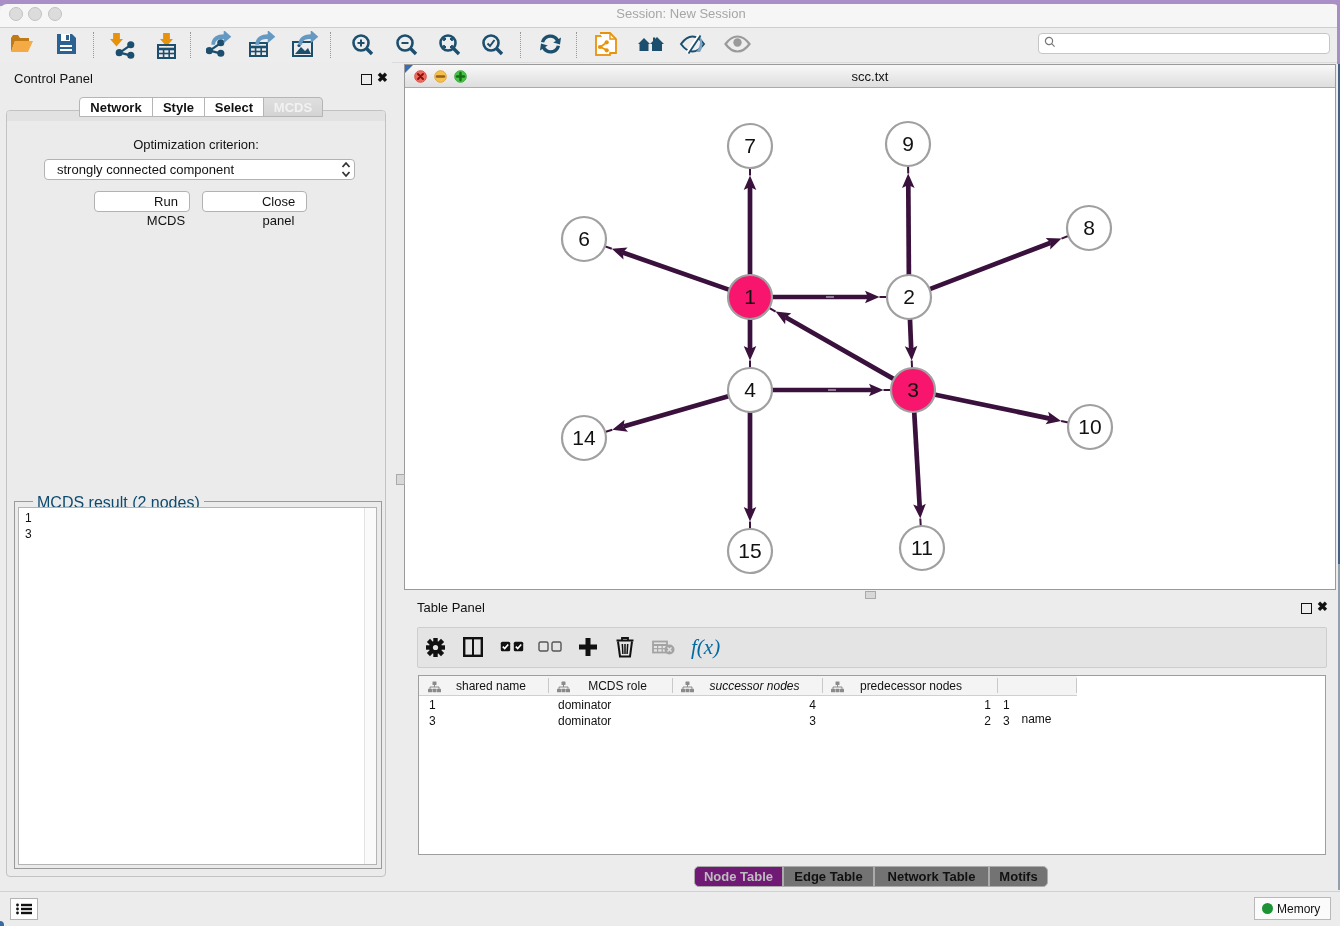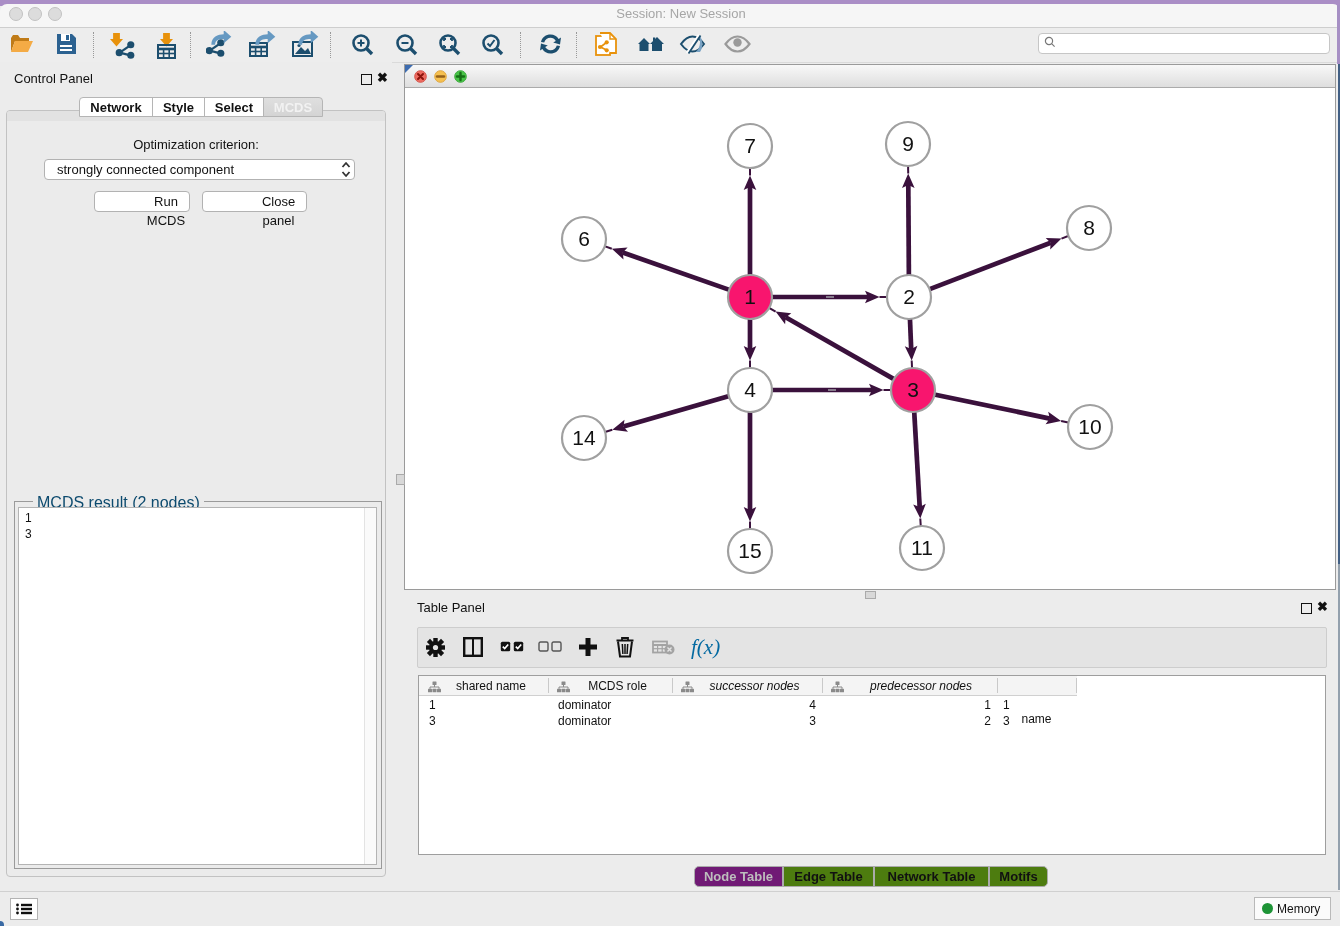--- a/index.html
+++ b/index.html
@@ -40,21 +40,21 @@
 .bluecorner{left:0;top:0;width:0;height:0;border-top:8px solid #3d6cb0;border-right:8px solid transparent;}
 .tablepanel{left:404px;top:597px;width:932px;height:294px;background:#ececec;}
 .tptoolbar{left:13px;top:30px;width:910px;height:41px;background:#e4e4e4;border:1px solid #cdcdcd;
   border-radius:2px;box-sizing:border-box;}
 .dtable{left:14px;top:78px;width:908px;height:180px;background:#fff;border:1px solid #9e9e9e;box-sizing:border-box;}
 .thead{left:0;top:0;width:658px;height:19px;background:#f4f4f4;border-bottom:1px solid #d0d0d0;}
 .thsep{top:2px;width:0;height:15px;border-left:1px solid #c9c9c9;}
 .thlabel{top:3px;font-size:12px;color:#111;text-align:center;}
 .trow{font-size:12px;color:#111;height:16px;line-height:16px;}
 .btab{position:absolute;top:269px;height:21px;border:1px solid #ababab;box-sizing:border-box;
-  background:#4d7c0f;text-align:center;font-size:13px;font-weight:bold;line-height:19px;color:#111;}
+  background:#737373;text-align:center;font-size:13px;font-weight:bold;line-height:19px;color:#111;}
 .statusbar{left:0;top:891px;width:1340px;height:35px;background:#ececec;border-top:1px solid #d0d0d0;box-sizing:border-box;}
 .listbtn{left:10px;top:898px;width:28px;height:22px;background:#fff;border:1px solid #b3b3b3;box-sizing:border-box;}
 .membtn{left:1254px;top:897px;width:77px;height:23px;background:#fbfbfb;border:1px solid #b9b9b9;
   box-sizing:border-box;font-size:12px;color:#111;}
 </style>
 </head>
 <body>
 <div class="abs purple"></div>
 <div class="abs titlebar"></div>
 <div class="abs tl-circle" style="left:9px;"></div>
@@ -212,20 +212,21 @@
 <div class="abs fieldset"></div>
 <div class="abs legend">MCDS result (2 nodes)</div>
 <div class="abs resultarea">
     <div style="margin:2px 0 0 6px;">1<br>3</div>
   </div>
 <div class="abs rscroll"></div>
 
 <div class="abs netframe">
   <div class="abs nettitle"></div>
   <div class="abs bluecorner"></div>
+  <div class="abs netname">scc.txt</div>
   <svg class="abs" style="left:9px;top:5px;" width="66" height="13" viewBox="0 0 66 13">
     <circle cx="6.5" cy="6.5" r="5.8" fill="#ee6b60" stroke="#d3544a" stroke-width="1"></circle>
     <path d="M4,4 L9,9 M9,4 L4,9" stroke="#8c130b" stroke-width="2" stroke-linecap="round"></path>
     <circle cx="26.5" cy="6.5" r="5.8" fill="#f6c04f" stroke="#dfa63e" stroke-width="1"></circle>
     <line x1="23" y1="6.5" x2="30" y2="6.5" stroke="#94601a" stroke-width="2.4" stroke-linecap="round"></line>
     <circle cx="46.5" cy="6.5" r="5.8" fill="#48c347" stroke="#3aa93a" stroke-width="1"></circle>
     <path d="M43,6.5 L50,6.5 M46.5,3 L46.5,10" stroke="#156f15" stroke-width="2.4" stroke-linecap="round"></path>
   </svg>
 </div>
 <svg class="abs" style="left:405px;top:88px" width="930" height="500" viewBox="0 0 930 500">
@@ -406,21 +407,21 @@
 <div class="abs thlabel" style="left:268px;width:135px;font-style:italic;">successor nodes</div>
 <div class="abs" style="left:412px;top:3px;"><svg width="13" height="12" viewBox="0 0 13 12">
           <g fill="#8a8a8a">
             <rect x="4.5" y="0.5" width="4" height="3.4" rx="0.5"></rect>
             <rect x="0" y="7.8" width="4" height="3.4" rx="0.5"></rect>
             <rect x="4.5" y="7.8" width="4" height="3.4" rx="0.5"></rect>
             <rect x="9" y="7.8" width="4" height="3.4" rx="0.5"></rect>
             <path d="M6.5,4 L6.5,6 M2,7.8 L2,6 L11,6 L11,7.8" stroke="#8a8a8a" fill="none" stroke-width="1"></path>
           </g>
         </svg></div>
-<div class="abs thlabel" style="left:422px;width:160px;font-style:italic;">predecessor nodes</div>
+<div class="abs thlabel" style="left:412px;width:160px;">predecessor nodes</div>
 <div class="abs thlabel" style="left:578px;width:79px;margin-top:33px;">name</div>
 <div class="abs thsep" style="left:129px;"></div>
 <div class="abs thsep" style="left:253px;"></div>
 <div class="abs thsep" style="left:403px;"></div>
 <div class="abs thsep" style="left:578px;"></div>
 <div class="abs thsep" style="left:657px;"></div>
     <div class="abs trow" style="left:10px;top:21px;">1</div>
 <div class="abs trow" style="left:139px;top:21px;">dominator</div>
 <div class="abs trow" style="left:253px;top:21px;width:144px;text-align:right;">4</div>
 <div class="abs trow" style="left:403px;top:21px;width:169px;text-align:right;">1</div>

